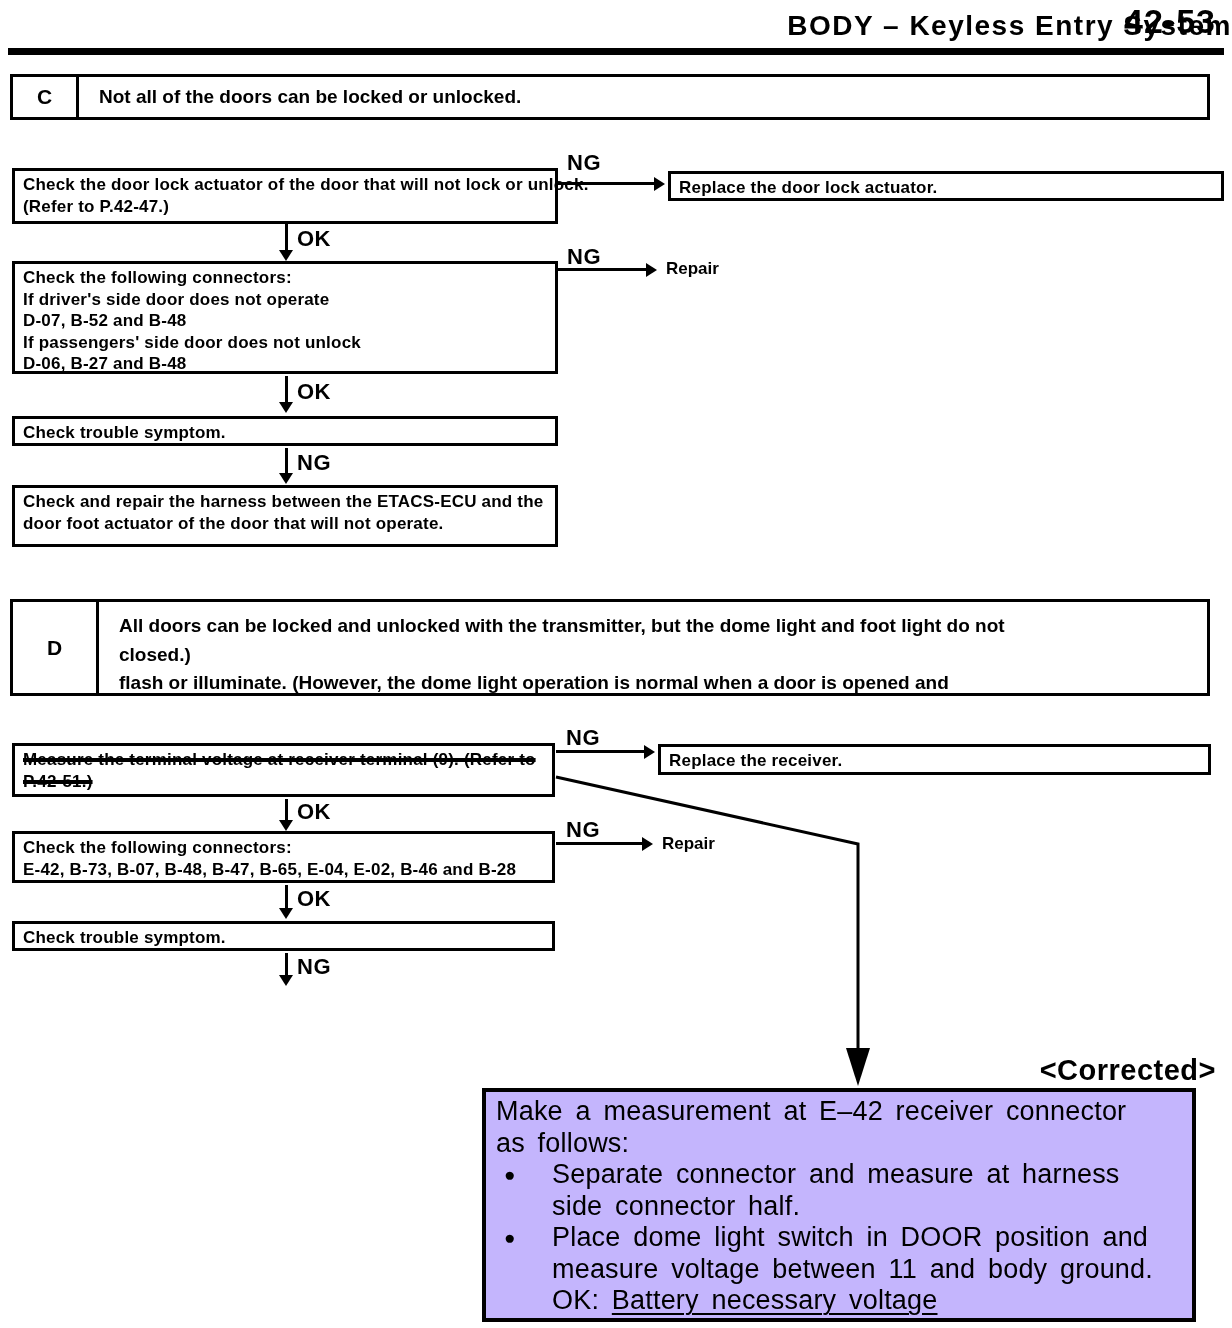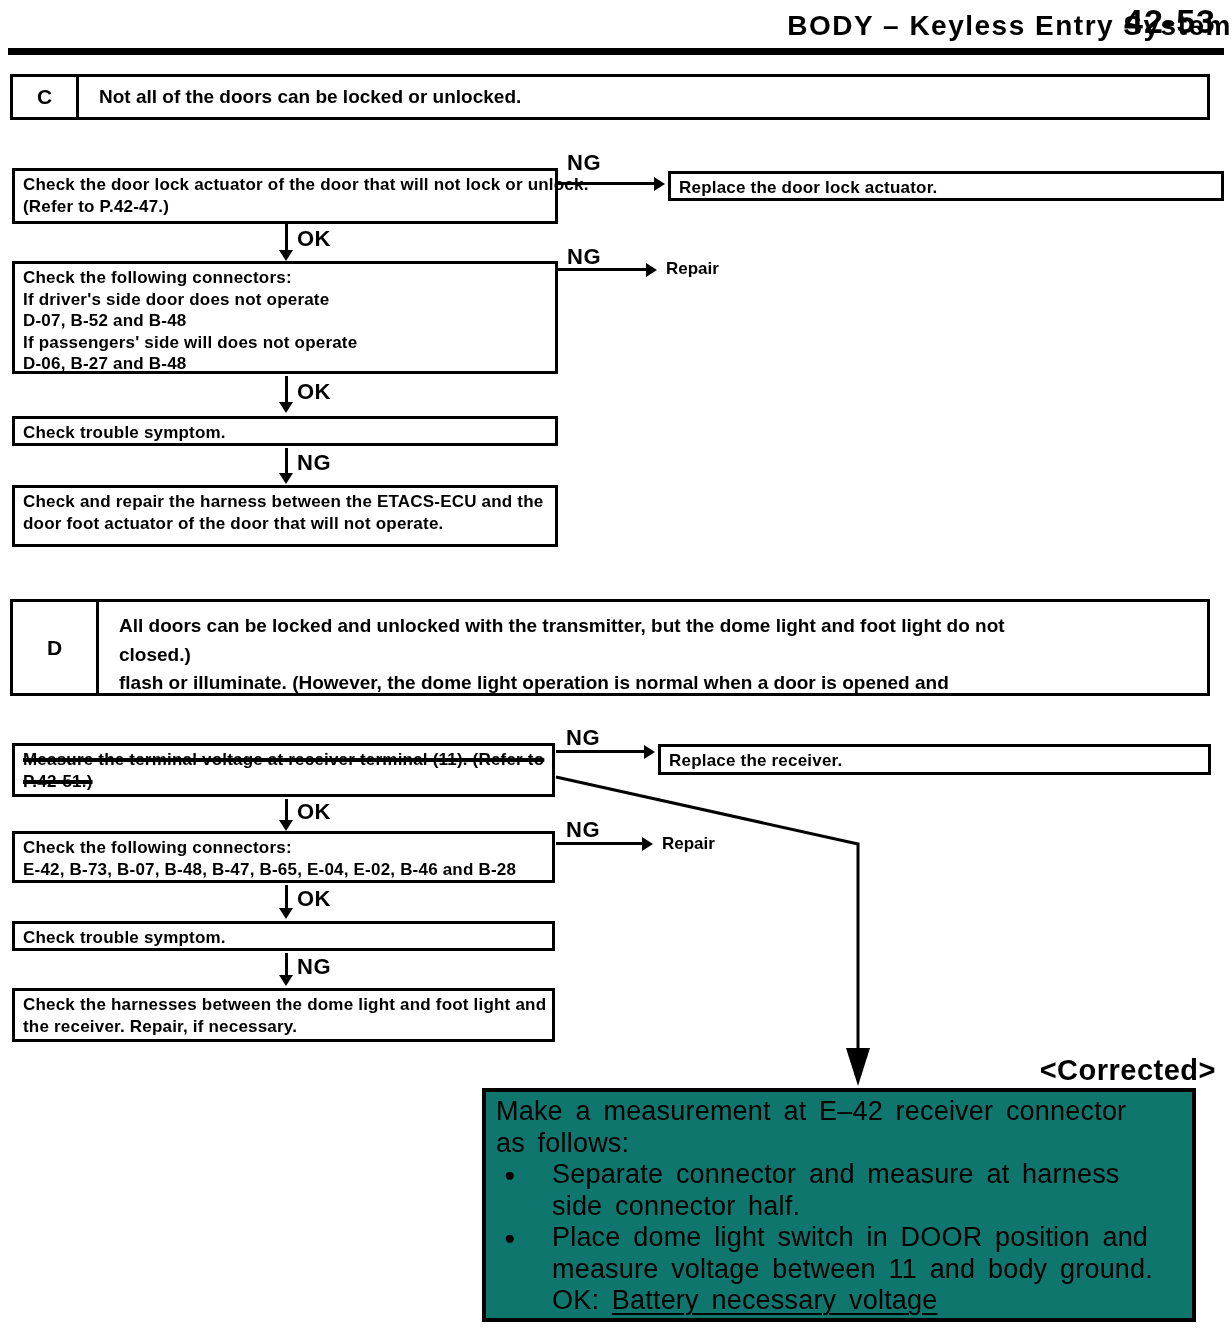--- a/index.html
+++ b/index.html
@@ -20,21 +20,21 @@
   .vline{position:absolute;width:3px;background:#000}
   .vhead{position:absolute;width:0;height:0;border-left:7px solid transparent;border-right:7px solid transparent;border-top:11px solid #000}
   .hline{position:absolute;height:3px;background:#000}
   .hhead{position:absolute;width:0;height:0;border-top:7px solid transparent;border-bottom:7px solid transparent;border-left:11px solid #000}
   .flbl{position:absolute;font-size:22px;font-weight:700;letter-spacing:0.5px}
   .ftext{position:absolute;font-size:17px;font-weight:700}
   .struck{text-decoration:line-through;text-decoration-thickness:3.5px}
   .overlay{position:absolute;left:0;top:0;pointer-events:none}
 
   .corr-tag{position:absolute;top:1054px;right:16px;font-size:29px;font-weight:700;letter-spacing:0.5px}
-  .corr-box{position:absolute;left:482px;top:1088px;width:714px;height:234px;border:4px solid #000;background:#0f766e;
+  .corr-box{position:absolute;left:482px;top:1088px;width:714px;height:234px;border:4px solid #000;background:#c4b5fd;
             padding:4px 8px 11px 10px;font-size:27px;font-weight:400;line-height:1.17;word-spacing:5px;letter-spacing:0.2px}
   .corr-box .fline{white-space:nowrap}
   .crow{display:flex}
   .cbullet{width:56px;padding-left:8px;font-size:19px;line-height:1.68}
   .ctext{flex:1}
   .cu{text-decoration:underline;text-decoration-thickness:2px;text-underline-offset:4px}
 </style>
 </head>
 <body>
 
@@ -63,21 +63,21 @@
   </div>
 
   <div class="vline" style="left:285px;top:224px;height:28px"></div>
   <div class="vhead" style="left:279px;top:250px"></div>
   <div class="flbl" style="left:297px;top:226px">OK</div>
 
   <div class="fbox" style="left:12px;top:261px;width:546px;height:113px">
     <span class="fline">Check the following connectors:</span>
     <span class="fline">If driver's side door does not operate</span>
     <span class="fline">D-07, B-52 and B-48</span>
-    <span class="fline">If passengers' side will does not operate</span>
+    <span class="fline">If passengers' side door does not unlock</span>
     <span class="fline">D-06, B-27 and B-48</span>
   </div>
   <div class="flbl" style="left:567px;top:244px">NG</div>
   <div class="hline" style="left:558px;top:268px;width:90px"></div>
   <div class="hhead" style="left:646px;top:263px"></div>
   <div class="ftext" style="left:666px;top:259px">Repair</div>
 
   <div class="vline" style="left:285px;top:376px;height:28px"></div>
   <div class="vhead" style="left:279px;top:402px"></div>
   <div class="flbl" style="left:297px;top:379px">OK</div>
@@ -98,21 +98,21 @@
   <div class="sec" style="left:10px;top:599px;width:1200px;height:97px">
     <div class="sec-label" style="width:86px">D</div>
     <div class="sec-title" style="justify-content:flex-start;padding-top:10px">
       <span class="fline">All doors can be locked and unlocked with the transmitter, but the dome light and foot light do not</span>
       <span class="fline">closed.)</span>
       <span class="fline">flash or illuminate.  (However, the dome light operation is normal when a door is opened and</span>
     </div>
   </div>
 
   <div class="fbox" style="left:12px;top:743px;width:543px;height:54px">
-    <span class="fline struck">Measure the terminal voltage at receiver terminal (11). (Refer to</span>
+    <span class="fline struck">Measure the terminal voltage at receiver terminal (9). (Refer to</span>
     <span class="fline struck" style="width:max-content">P.42-51.)</span>
   </div>
   <div class="flbl" style="left:566px;top:725px">NG</div>
   <div class="hline" style="left:556px;top:750px;width:90px"></div>
   <div class="hhead" style="left:644px;top:745px"></div>
   <div class="fbox" style="left:658px;top:744px;width:553px;height:31px">
     <span class="fline">Replace the receiver.</span>
   </div>
 
   <div class="vline" style="left:285px;top:799px;height:24px"></div>
@@ -133,24 +133,20 @@
   <div class="flbl" style="left:297px;top:886px">OK</div>
 
   <div class="fbox" style="left:12px;top:921px;width:543px;height:30px">
     <span class="fline">Check trouble symptom.</span>
   </div>
 
   <div class="vline" style="left:285px;top:953px;height:24px"></div>
   <div class="vhead" style="left:279px;top:975px"></div>
   <div class="flbl" style="left:297px;top:954px">NG</div>
 
-  <div class="fbox" style="left:12px;top:988px;width:543px;height:54px">
-    <span class="fline">Check the harnesses between the dome light and foot light and</span>
-    <span class="fline">the receiver. Repair, if necessary.</span>
-  </div>
 
   <svg class="overlay" width="1232" height="1328" viewBox="0 0 1232 1328">
     <polyline points="556,777 858,844 858,1052" fill="none" stroke="#000" stroke-width="3"></polyline>
     <polygon points="846,1048 870,1048 858,1086" fill="#000"></polygon>
   </svg>
 
   <div class="corr-tag">&lt;Corrected&gt;</div>
   <div class="corr-box">
     <span class="fline">Make a measurement at E–42 receiver connector</span>
     <span class="fline">as follows:</span>

